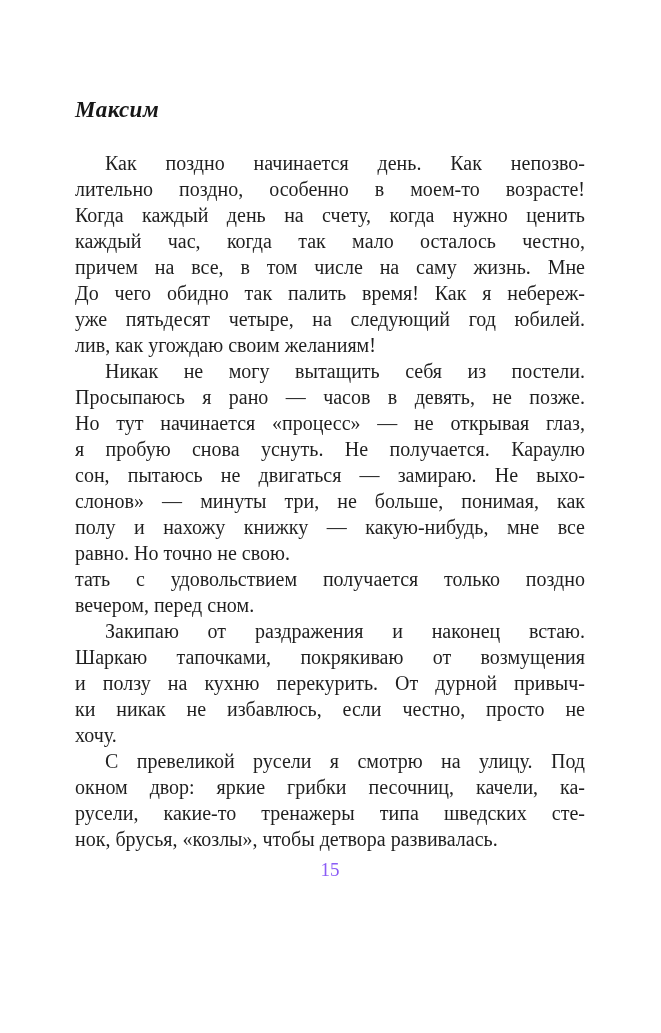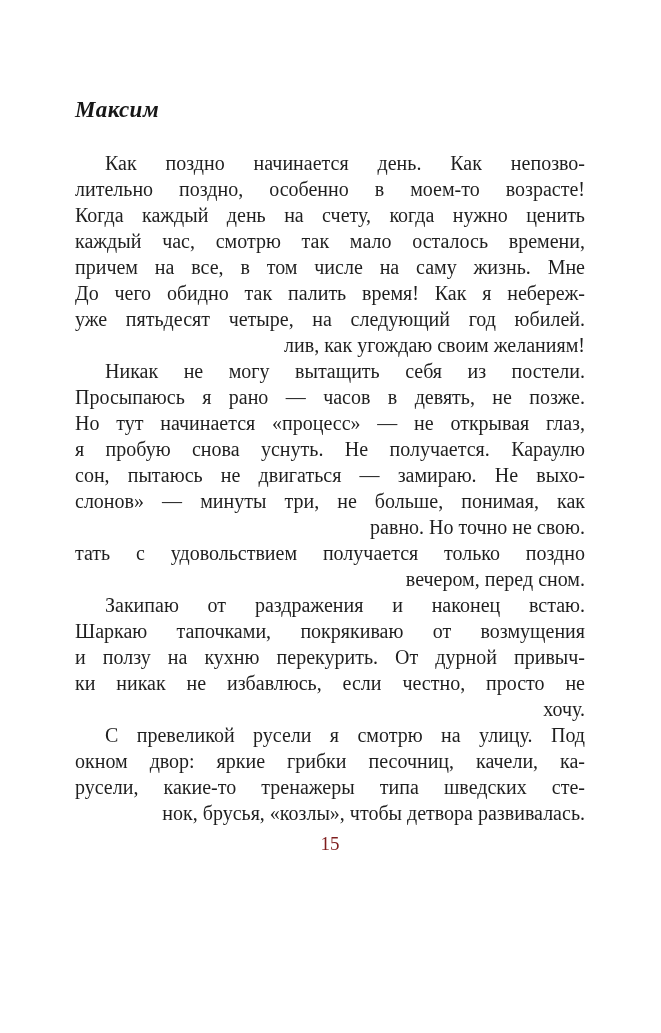--- a/index.html
+++ b/index.html
@@ -41,56 +41,57 @@
   .line {
     display: block;
     white-space: nowrap;
   }
   .line.just {
     white-space: normal;
     text-align: justify;
     text-align-last: justify;
   }
   .line.last {
-    text-align: right;
+    text-align: left;
   }
   .line.first {
     padding-left: 30px;
   }
   .page-number {
     margin-top: 7px;
     text-align: center;
     font-size: 19px;
-    color: #7f1d1d;
+    color: #8b5cf6;
   }
 </style>
 </head>
 <body>
 
 <div class="book-page">
   <h1 class="chapter-title">Максим</h1>
 
   <div class="text-block">
       <div class="paragraph">
         <div class="line first just">Как поздно начинается день. Как непозво-</div>
         <div class="line just">лительно поздно, особенно в моем-то возрасте!</div>
         <div class="line just">Когда каждый день на счету, когда нужно ценить</div>
-        <div class="line just">каждый час, смотрю так мало осталось времени,</div>
+        <div class="line just">каждый час, когда так мало осталось честно,</div>
         <div class="line just">причем на все, в том числе на саму жизнь. Мне</div>
         <div class="line just">До чего обидно так палить время! Как я небереж-</div>
         <div class="line just">уже пятьдесят четыре, на следующий год юбилей.</div>
         <div class="line last">лив, как угождаю своим желаниям!</div>
       </div>
       <div class="paragraph">
         <div class="line first just">Никак не могу вытащить себя из постели.</div>
         <div class="line just">Просыпаюсь я рано — часов в девять, не позже.</div>
         <div class="line just">Но тут начинается «процесс» — не открывая глаз,</div>
         <div class="line just">я пробую снова уснуть. Не получается. Караулю</div>
         <div class="line just">сон, пытаюсь не двигаться — замираю. Не выхо-</div>
         <div class="line just">слонов» — минуты три, не больше, понимая, как</div>
+        <div class="line just">полу и нахожу книжку — какую-нибудь, мне все</div>
         <div class="line last">равно. Но точно не свою.</div>
       </div>
       <div class="paragraph">
         <div class="line just">тать с удовольствием получается только поздно</div>
         <div class="line last">вечером, перед сном.</div>
       </div>
       <div class="paragraph">
         <div class="line first just">Закипаю от раздражения и наконец встаю.</div>
         <div class="line just">Шаркаю тапочками, покрякиваю от возмущения</div>
         <div class="line just">и ползу на кухню перекурить. От дурной привыч-</div>

